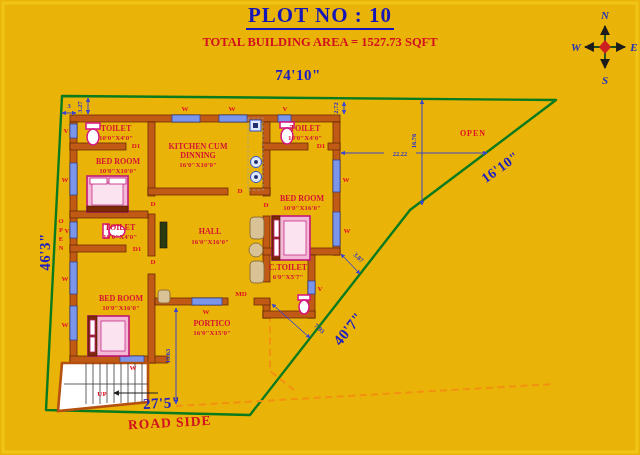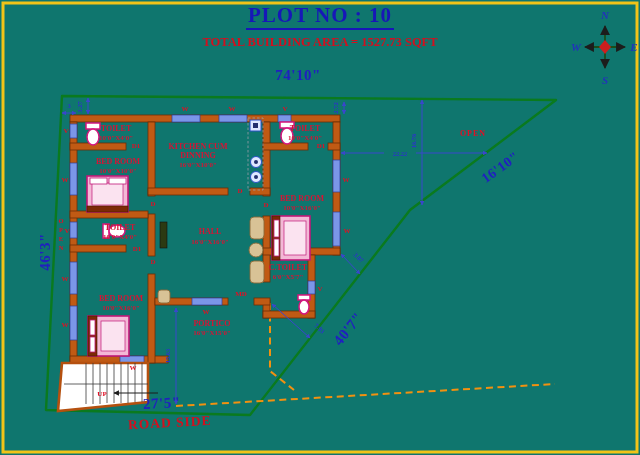--- a/index.html
+++ b/index.html
@@ -1,16 +1,16 @@
 <!DOCTYPE html>
 <html><head>
 <meta charset="utf-8">
 <style>
   html,body{margin:0;padding:0;background:#888;}
-  .page{position:relative;width:640px;height:455px;background:#0f766e;overflow:hidden;
+  .page{position:relative;width:640px;height:455px;background:#eab308;overflow:hidden;
         font-family:"Liberation Serif",serif;}
   svg{position:absolute;left:0;top:0;}
   
   .title{font:bold 21px "Liberation Serif",serif;fill:#1717b8;letter-spacing:1px;text-anchor:middle;}
   .subtitle{font:bold 12.5px "Liberation Serif",serif;fill:#d2101f;text-anchor:middle;}
   .t-room{font:bold 8px "Liberation Serif",serif;fill:#d41535;text-anchor:middle;}
   .t-size{font:bold 7px "Liberation Serif",serif;fill:#d41535;text-anchor:middle;}
   .t-mark{font:bold 7px "Liberation Serif",serif;fill:#e01025;text-anchor:middle;}
   .t-dim{font:bold 6.5px "Liberation Serif",serif;fill:#2c35c8;text-anchor:middle;}
   .t-plot{font:bold 15px "Liberation Serif",serif;fill:#2020c0;text-anchor:middle;letter-spacing:.5px;}

